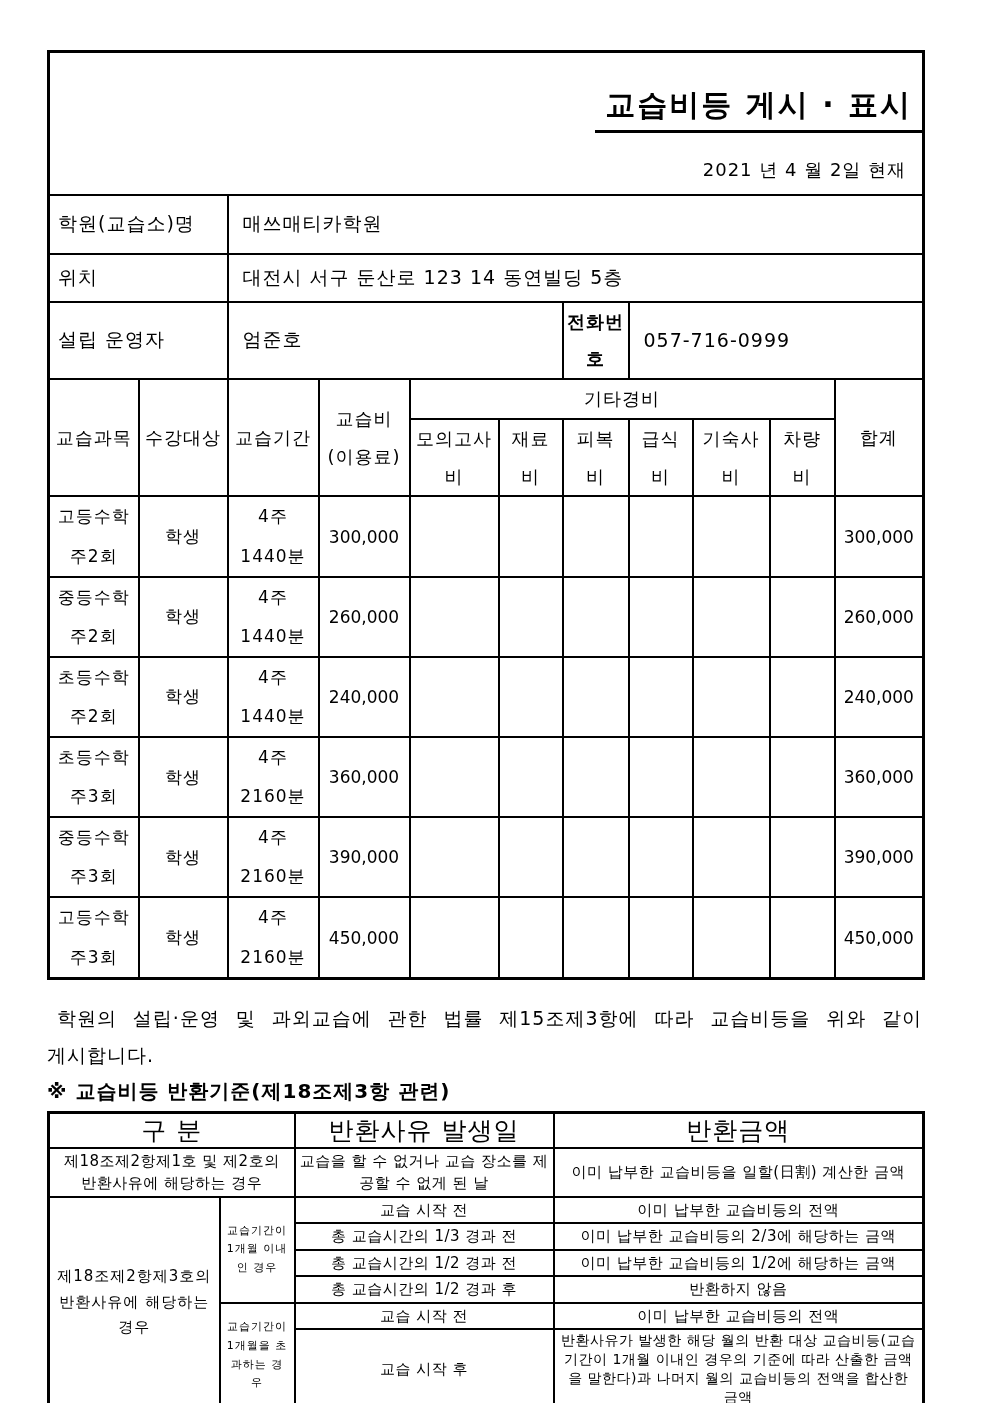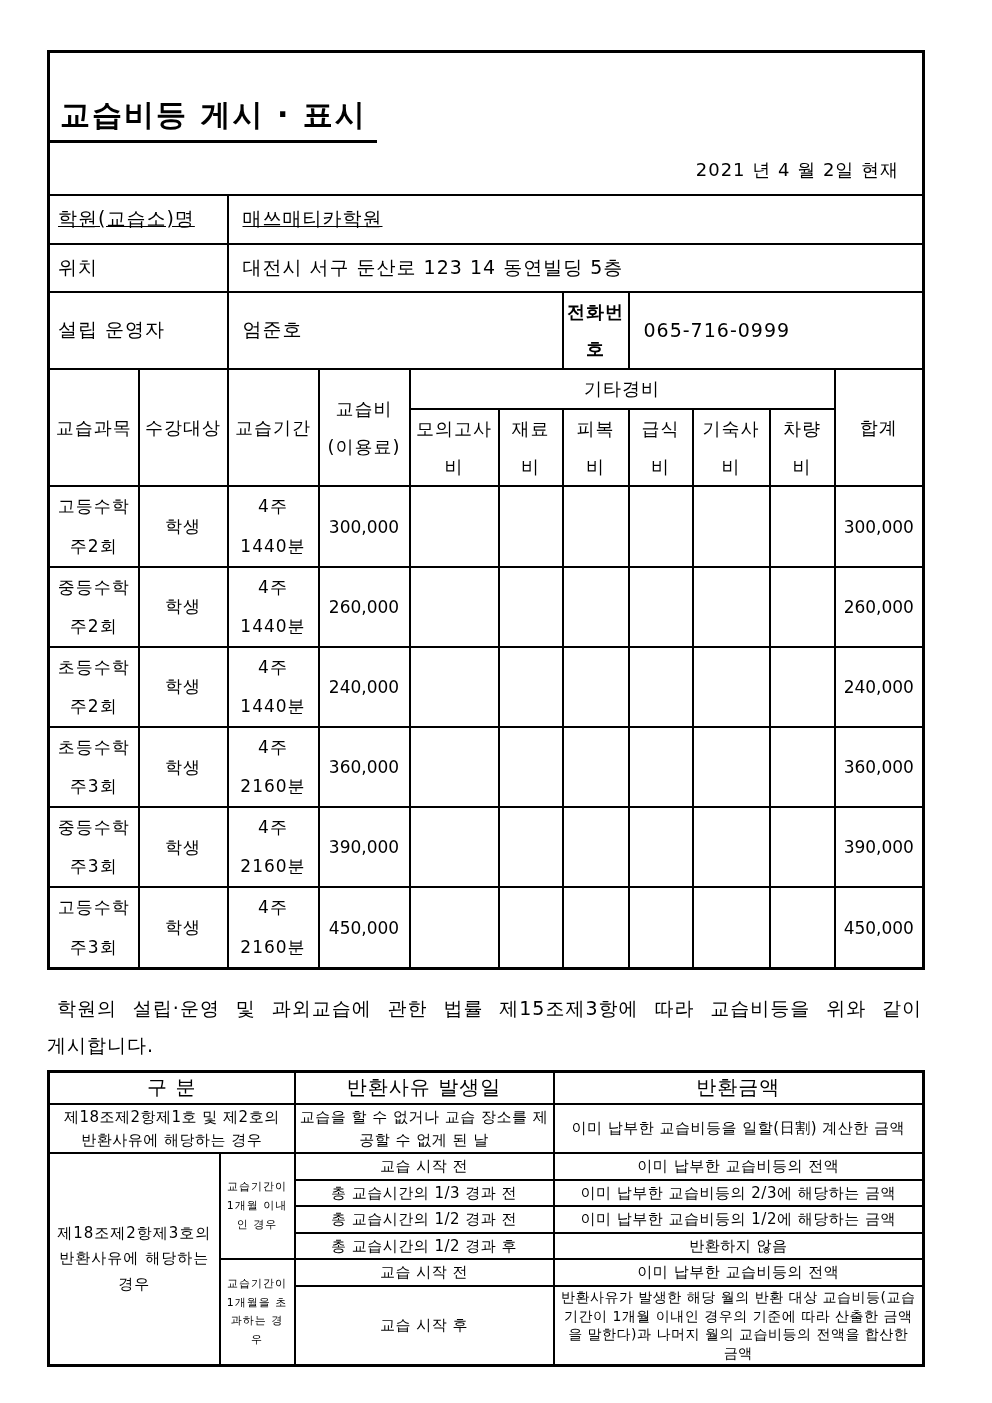--- a/index.html
+++ b/index.html
@@ -32,55 +32,55 @@
     overflow: hidden;
   }
   
   .top-table { border: 3px solid #000; }
   .title-cell {
     position: relative;
     height: 143px;
     vertical-align: top;
   }
   .doc-title {
-    margin-top: 42px;
-    text-align: left;
+    margin-top: 32px;
+    text-align: right;
     font-size: 30px;
     font-weight: bold;
     letter-spacing: 2px;
   }
   .doc-title span {
     display: inline-block;
     border-bottom: 3px solid #000;
     padding: 0 10px 4px 10px;
   }
   .doc-date {
     position: absolute;
-    right: 23px;
+    right: 16px;
     bottom: 12px;
     font-size: 18px;
     letter-spacing: 1px;
   }
   .info-label {
     font-size: 19px;
     text-align: left;
     padding-left: 8px;
   }
   .label-justify {
     text-align: justify;
     text-align-last: justify;
     padding-right: 8px;
     font-family: Liberation Serif, serif;
   }
   .info-value {
     font-size: 19px;
     text-align: left;
     padding-left: 14px;
   }
-  .row-name td { height: 49px; text-decoration: underline; }
+  .row-name td { height: 59px; }
   .row-loc td { height: 48px; }
   .row-owner td { height: 62px; }
   .phone-label {
     font-size: 18px;
     line-height: 2.1;
     padding: 0 2px;
     word-break: break-all;
     font-weight: bold;
   }
   
@@ -112,21 +112,21 @@
   }
   .refund-heading {
     margin-top: 4px;
     font-size: 20px;
     font-weight: bold;
     letter-spacing: 1px;
   }
   
   .refund-table { margin-top: 6px; border: 3px solid #000; }
   .refund-table td { border-width: 2px; }
-  .r-hdr td { height: 33px; font-size: 20px; }
+  .r-hdr td { height: 33px; font-size: 25px; }
   .r-a td { height: 46px; }
   .r-body { font-size: 15px; letter-spacing: 0.5px; line-height: 1.5; padding: 1px 4px; }
   .r-row td { height: 26px; }
   .r-cat { font-size: 15px; line-height: 1.7; padding: 0 6px; }
   .r-sub { font-size: 11px; line-height: 1.7; word-break: break-all; padding: 8px 6px; }
   .r-tall td { height: 69px; }
   .r-long { font-size: 14px; line-height: 1.35; }
 </style>
 </head>
 <body>
@@ -166,21 +166,21 @@
 
       <tr class="row-loc">
         <td class="info-label label-justify" colspan="2">위치</td>
         <td class="info-value" colspan="9">대전시 서구 둔산로 123 14 동연빌딩 5층</td>
       </tr>
 
       <tr class="row-owner">
         <td class="info-label" colspan="2">설립 운영자</td>
         <td class="info-value" colspan="4">엄준호</td>
         <td class="phone-label">전화번호</td>
-        <td class="info-value" colspan="4">065-716-0999</td>
+        <td class="info-value" colspan="4">057-716-0999</td>
       </tr>
 
       <tr class="hdr">
         <td rowspan="2">교습과목</td>
         <td rowspan="2">수강대상</td>
         <td rowspan="2">교습기간</td>
         <td rowspan="2" class="fee-col-hdr">교습비(이용료)</td>
         <td colspan="6" class="hdr-etc">기타경비</td>
         <td rowspan="2">합계</td>
       </tr>
@@ -281,20 +281,21 @@
             <td></td>
             <td></td>
             <td></td>
         <td class="cell-num">450,000</td>
       </tr>
     </tbody>
       </table>
 
     <p class="statement">학원의 설립·운영 및 과외교습에 관한 법률 제15조제3항에 따라 교습비등을 위와 같이 게시합니다.</p>
 
+    <p class="refund-heading">※ 교습비등 반환기준(제18조제3항 관련)</p>
 
     <table class="refund-table">
       <colgroup>
         <col style="width:171px">
           <col style="width:75px">
           <col style="width:259px">
           <col style="width:370px">
       </colgroup>
 
       <tbody>

